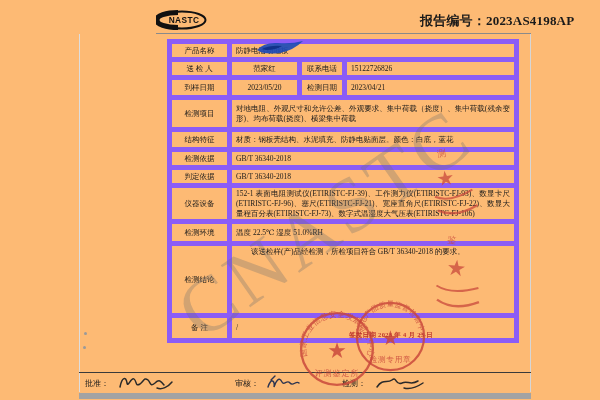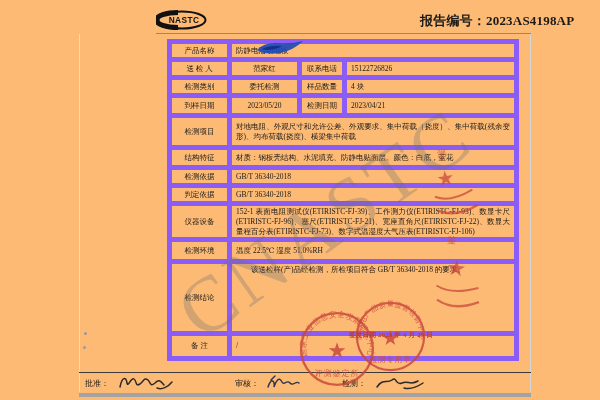--- a/index.html
+++ b/index.html
@@ -20,21 +20,21 @@
                    overflow:hidden;}
   td.lbl{text-align:center;font-size:8px;padding:1px 2px;}
   td.val-c{text-align:center;}
   td.val-l{text-align:left;}
   td.val-pad{text-align:left;padding-left:15px;}
   td.small{font-size:7px;text-align:justify;line-height:1.4;}
   td.concl{vertical-align:top;padding-top:5px;font-size:8px;}
   .indent2{text-indent:2em;display:block;}
   
   #footer-strip{position:absolute;left:79px;top:372px;width:452px;height:20px;
-                border-top:1px solid #3a3a3a;border-bottom:4px solid #a3a3a3;}
+                border-top:1px solid #3a3a3a;border-bottom:6px solid #a3a3a3;}
   #footer-strip .sig-label{position:absolute;top:5px;font-size:8px;}
   .sig{position:absolute;top:1px;}
   
   #watermark{position:absolute;left:105px;top:175px;width:440px;height:96px;
              transform:rotate(-35deg);font-family:"Liberation Serif",serif;
              font-size:78px;line-height:96px;text-align:center;letter-spacing:5px;
              color:rgba(110,110,110,0.30);pointer-events:none;z-index:5;}
   
   .overlay{position:absolute;pointer-events:none;}
   .red-date{position:absolute;left:349px;top:331px;font-size:6.5px;color:#c0392e;
@@ -72,26 +72,20 @@
     <tbody>
         <tr style="height:18px">
       <td class="lbl">产品名称</td>
       <td class="val-l" colspan="3">防静电活动地板</td>
     </tr>
     <tr style="height:18px">
       <td class="lbl">送 检 人</td>
       <td class="val-c">范家红</td>
       <td class="lbl">联系电话</td>
       <td class="val-pad">15122726826</td>
-    </tr>
-    <tr style="height:18px">
-      <td class="lbl">检测类别</td>
-      <td class="val-c">委托检测</td>
-      <td class="lbl">样品数量</td>
-      <td class="val-pad">4 块</td>
     </tr>
     <tr style="height:20px">
       <td class="lbl">到样日期</td>
       <td class="val-c">2023/05/20</td>
       <td class="lbl">检测日期</td>
       <td class="val-pad">2023/04/21</td>
     </tr>
     <tr style="height:32px">
       <td class="lbl">检测项目</td>
       <td class="small" colspan="3">对地电阻、外观尺寸和允许公差、外观要求、集中荷载（挠度）、集中荷载(残余变形)、均布荷载(挠度)、横梁集中荷载</td>

